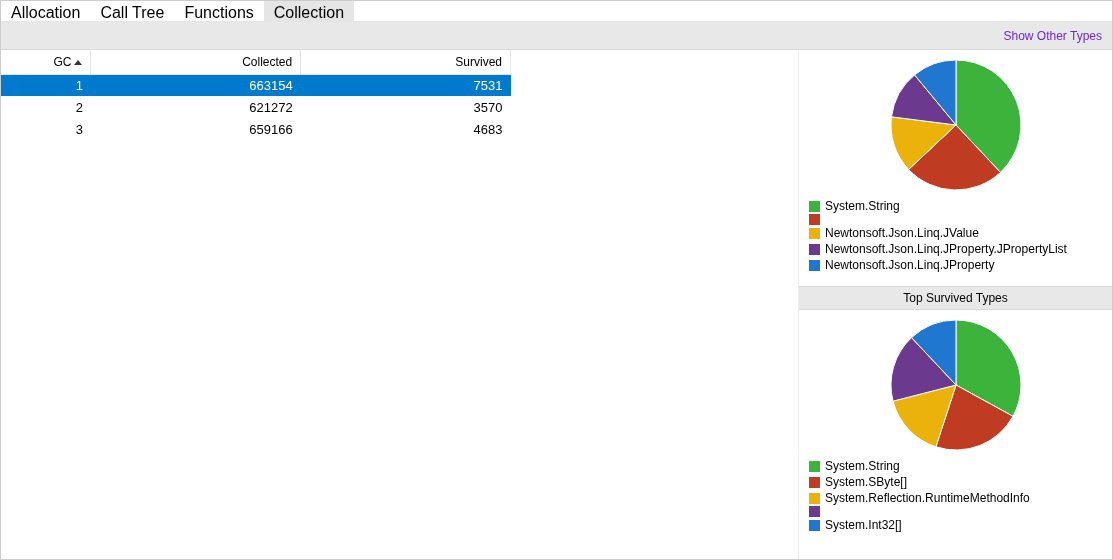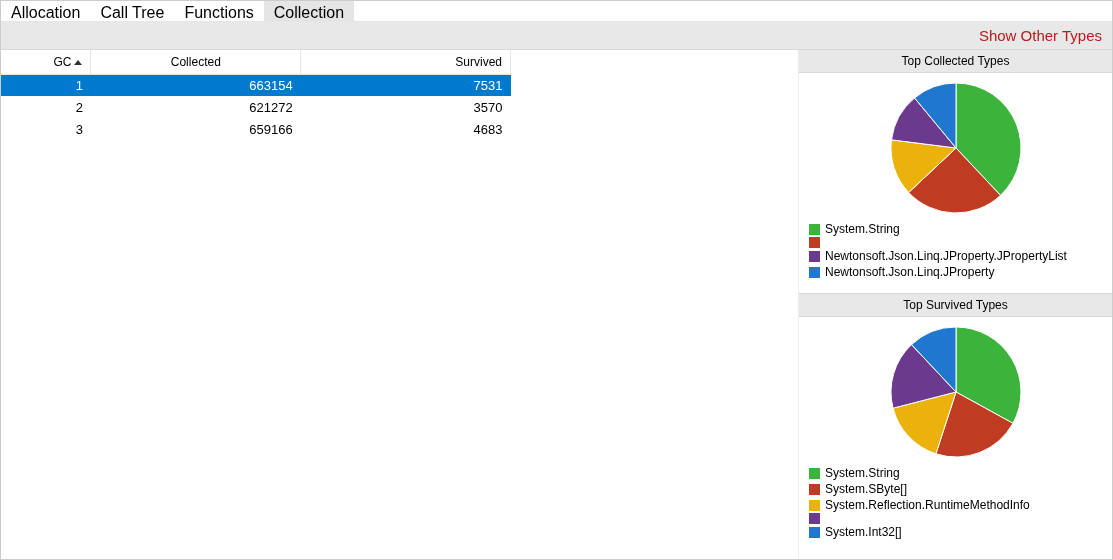--- a/index.html
+++ b/index.html
@@ -30,22 +30,22 @@
     .toolbar {
       background: #e8e8e8;
       height: 28px;
       display: flex;
       align-items: center;
       justify-content: flex-end;
       padding-right: 10px;
       border-bottom: 1px solid #d8d8d8;
     }
     .show-other {
-      font-size: 15px;
-      color: #b91c1c;
+      font-size: 12px;
+      color: #6d28d9;
       cursor: pointer;
     }
     .main {
       display: flex;
       height: calc(100% - 49px);
     }
     .left {
       flex: 0 0 797px;
       overflow: hidden;
     }
@@ -81,21 +81,21 @@
       text-align: right;
       padding: 2px 8px;
       font-size: 13px;
       height: 22px;
     }
     tr.selected td {
       background: #007acc;
       color: #fff;
     }
     .col-gc { width: 90px; }
-    .col-collected { width: 210px; text-align: center; }
+    .col-collected { width: 210px; }
     .col-survived { width: 210px; }
 
     .panel-title {
       background: #e8e8e8;
       text-align: center;
       padding: 4px;
       font-size: 12px;
       border-bottom: 1px solid #d8d8d8;
       border-top: 1px solid #d8d8d8;
     }
@@ -161,37 +161,40 @@
           <tr>
             <td>3</td>
             <td>659166</td>
             <td>4683</td>
           </tr>
         </tbody>
     </table>
   </div>
 
   <div class="right" id="charts-pane">
-      <div class="panel-title">Top Collected Types</div>
       <div class="chart-wrap">
         <svg width="130" height="130" viewBox="0 0 130 130">
           <path d="M 65 65 L 65 0 A 65 65 0 0 1 109.49556188536476 112.38296078239175 Z" fill="#3cb43c" stroke="#fff" stroke-width="1"></path>
           <path d="M 65 65 L 109.49556188536476 112.38296078239175 A 65 65 0 0 1 17.617039217608244 109.49556188536475 Z" fill="#bf3c22" stroke="#fff" stroke-width="1"></path>
           <path d="M 65 65 L 17.617039217608244 109.49556188536475 A 65 65 0 0 1 0.5125444145589313 56.85333981832022 Z" fill="#eab20b" stroke="#fff" stroke-width="1"></path>
           <path d="M 65 65 L 0.5125444145589313 56.85333981832022 A 65 65 0 0 1 23.56744066633518 14.916639219573689 Z" fill="#6b398e" stroke="#fff" stroke-width="1"></path>
           <path d="M 65 65 L 23.56744066633518 14.916639219573689 A 65 65 0 0 1 64.99999999999999 0 Z" fill="#1f77d0" stroke="#fff" stroke-width="1"></path>
         </svg>
       </div>
       <div class="legend">
         <div class="legend-item">
           <span class="swatch" style="background: rgb(60, 180, 60);"></span>
           <span>System.String</span>
         </div>
         <div class="legend-item">
           <span class="swatch" style="background: rgb(191, 60, 34);"></span>
+        </div>
+        <div class="legend-item">
+          <span class="swatch" style="background: rgb(234, 178, 11);"></span>
+          <span>Newtonsoft.Json.Linq.JValue</span>
         </div>
         <div class="legend-item">
           <span class="swatch" style="background: rgb(107, 57, 142);"></span>
           <span>Newtonsoft.Json.Linq.JProperty.JPropertyList</span>
         </div>
         <div class="legend-item">
           <span class="swatch" style="background: rgb(31, 119, 208);"></span>
           <span>Newtonsoft.Json.Linq.JProperty</span>
         </div>
       </div>

